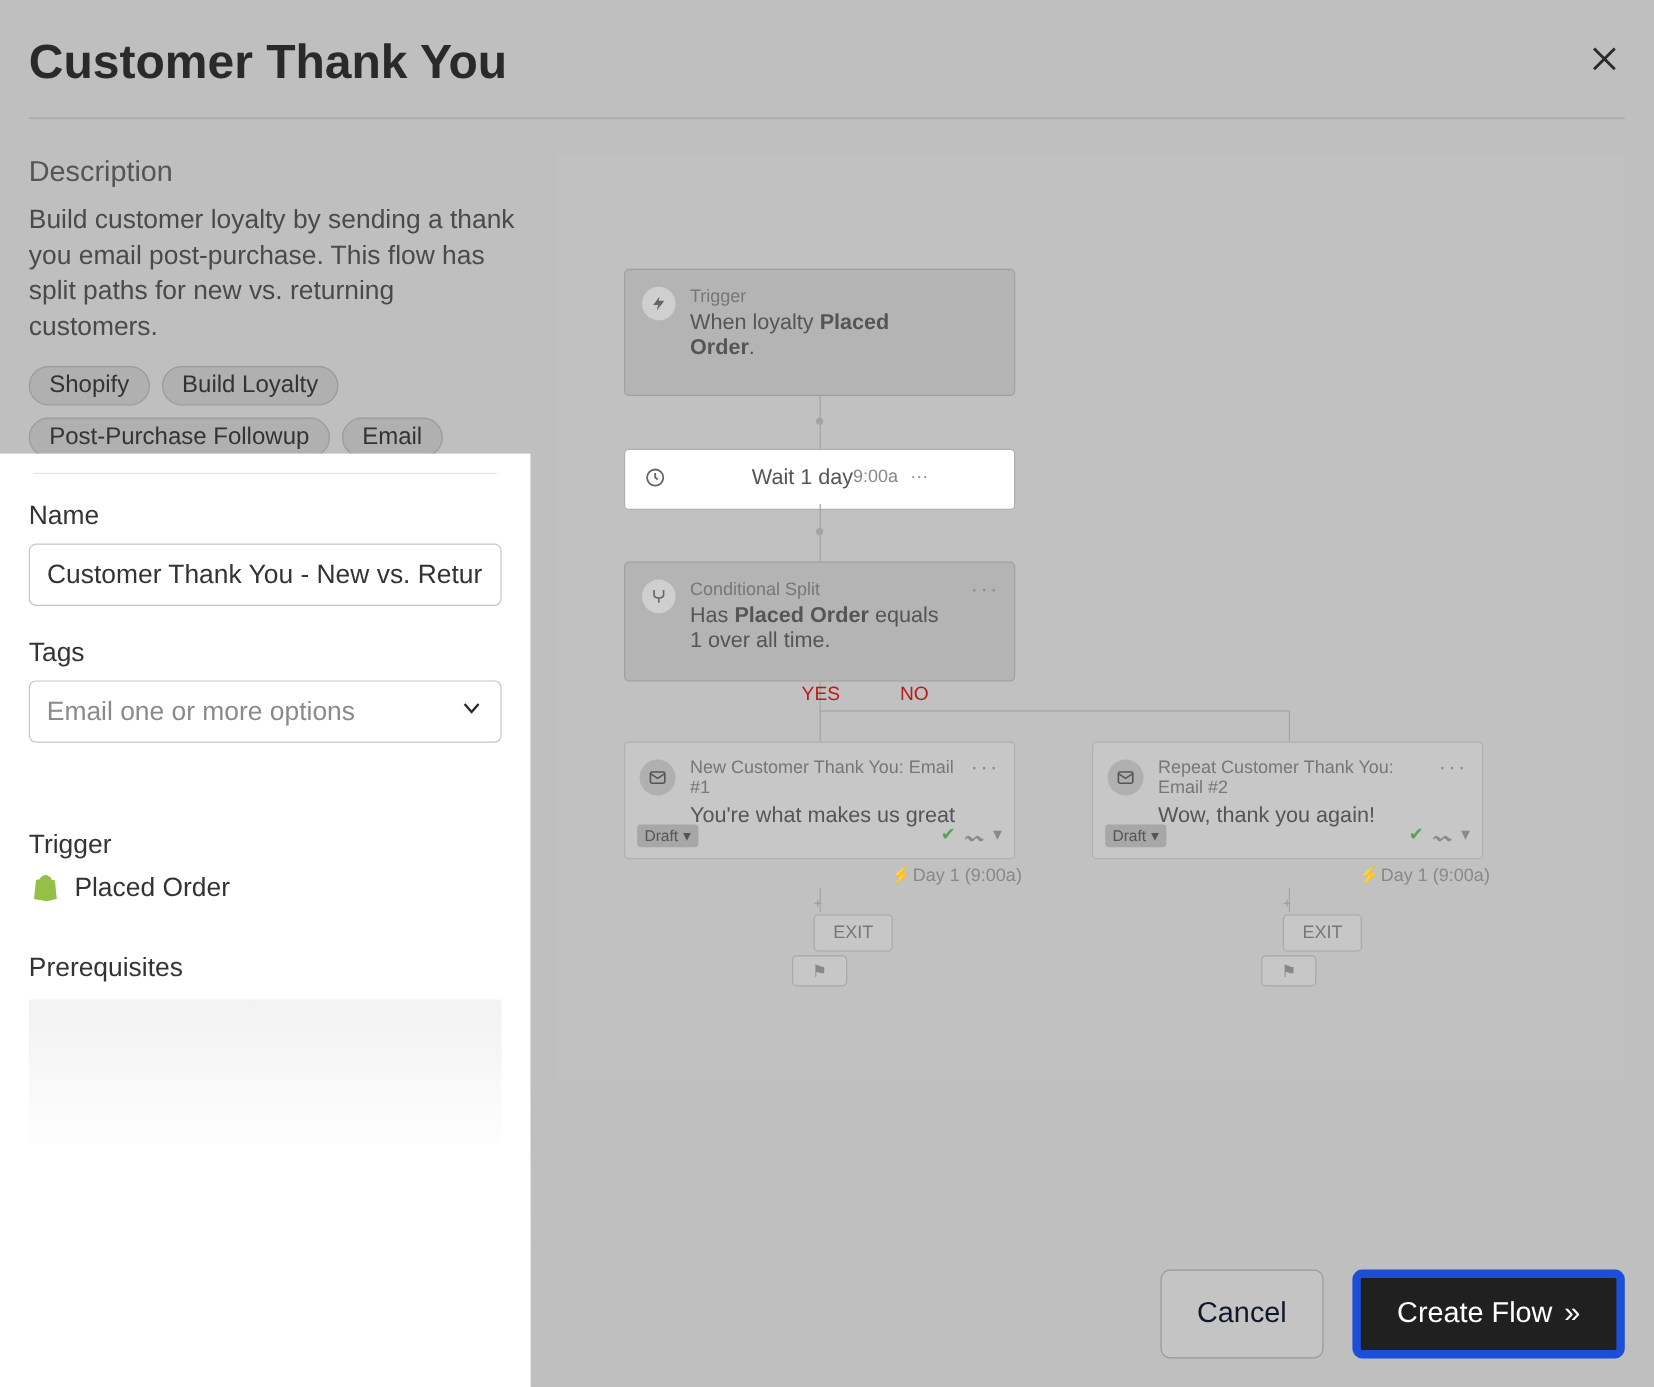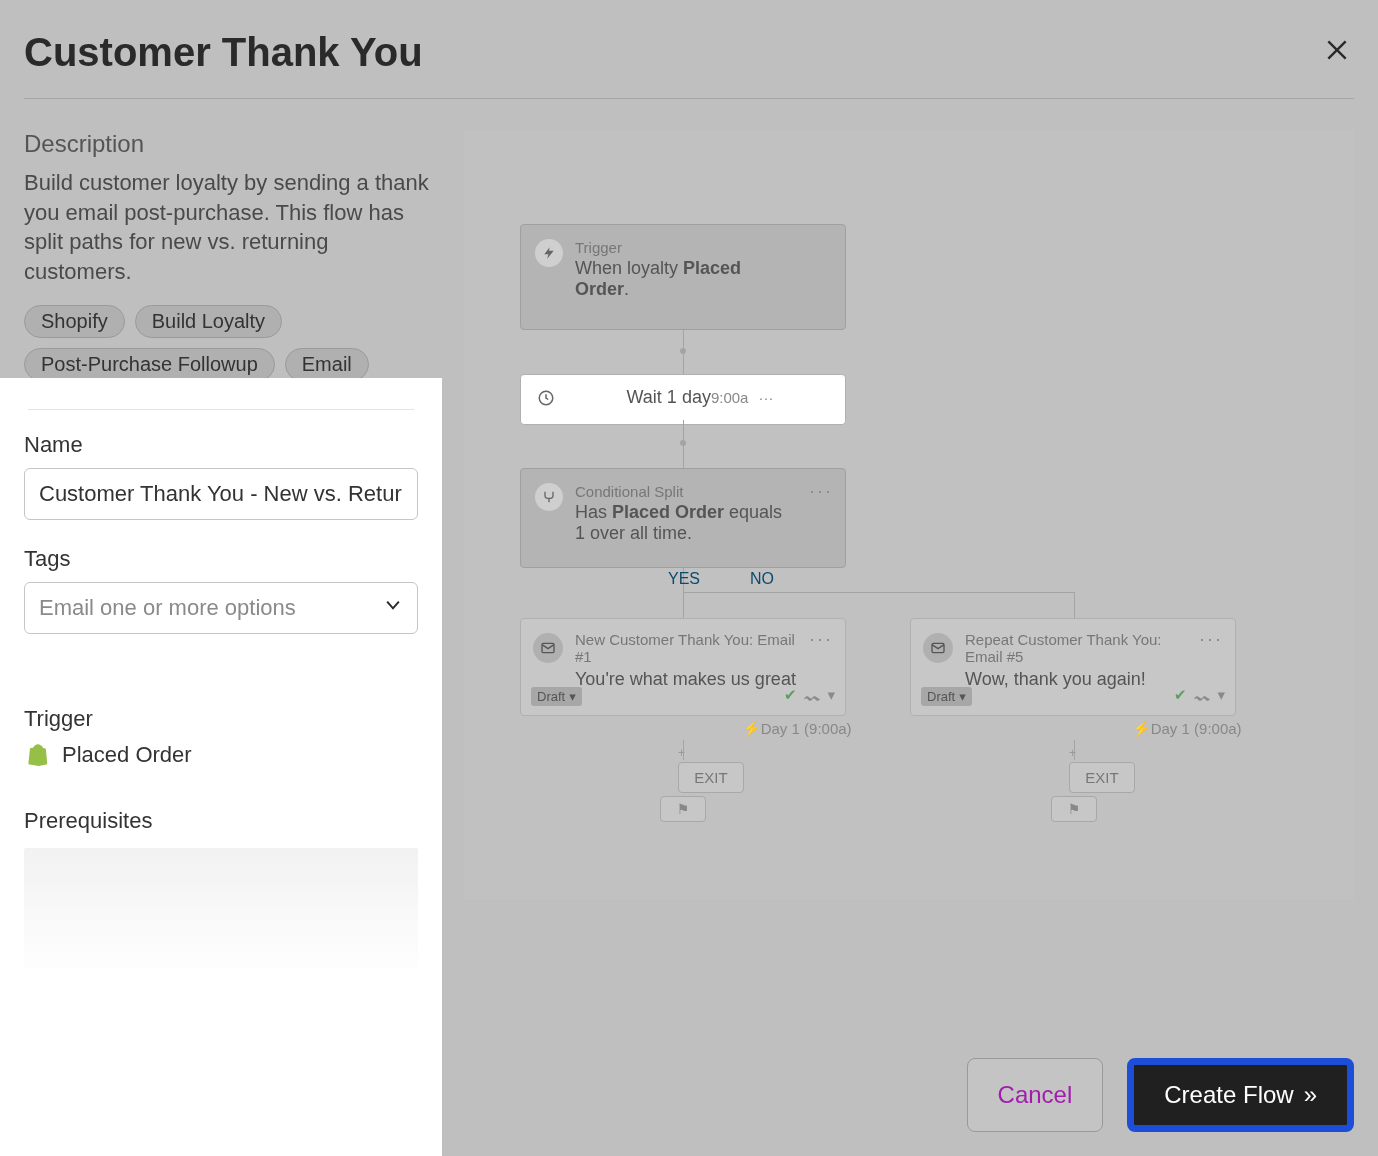--- a/index.html
+++ b/index.html
@@ -14,21 +14,21 @@
   .header-divider { position: absolute; left: 24px; right: 24px; top: 98px; border-top: 1px solid #a6a6a6; }
 
   
   .desc-section { position: absolute; left: 24px; top: 130px; width: 408px; }
   .desc-label { font-size: 24px; font-weight: 500; color: #555; margin-bottom: 10px; }
   .desc-body { font-size: 22px; color: #4a4a4a; line-height: 1.35; margin-bottom: 18px; }
   .tag-row { display: flex; flex-wrap: wrap; gap: 10px; }
   .tag-pill { background: #b0b0b0; border: 1px solid #9a9a9a; border-radius: 18px; padding: 4px 16px; font-size: 20px; color: #333; }
 
   
-  .white-panel { position: absolute; left: 0; top: 378px; width: 442px; height: 778px; background: #ffffff; padding: 17px 24px; }
+  .white-panel { position: absolute; left: 0; top: 378px; width: 442px; height: 778px; background: #ffffff; padding: 2px 24px; }
   .wp-divider { border-top: 1px solid #e3e3e3; margin: 14px 4px 22px 4px; }
   .field-label { font-size: 22px; color: #333; margin-bottom: 10px; }
   .text-input { width: 100%; border: 1px solid #c5c5c5; border-radius: 6px; padding: 12px 14px; font-size: 22px; color: #333; }
   .select-wrap { width: 100%; border: 1px solid #c5c5c5; border-radius: 6px; padding: 12px 14px; font-size: 22px; color: #8a8a8a; display: flex; justify-content: space-between; align-items: center; }
   .select-wrap .chev { color: #333; }
   .spacer { height: 36px; }
 
   .trigger-row { display: flex; align-items: center; gap: 12px; margin-top: 8px; }
   .shopify-icon { width: 26px; height: 26px; }
   .trigger-text { font-size: 22px; color: #333; }
@@ -53,34 +53,34 @@
   .email-node .title { font-size: 15px; color: #777; }
   .email-node .subject { font-size: 18px; color: #555; margin-top: 4px; }
   .email-node .actions { position: absolute; right: 12px; top: 10px; color: #888; font-size: 18px; letter-spacing: 2px; }
   .email-node .footbar { position: absolute; left: 10px; right: 10px; bottom: 8px; display: flex; justify-content: space-between; align-items: center; }
   .draft-badge { background: #a7a7a7; color: #555; font-size: 13px; padding: 2px 6px; border-radius: 3px; display: inline-flex; align-items: center; gap: 4px; }
   .foot-icons { display: flex; gap: 8px; color: #8a8a8a; font-size: 15px; }
   .foot-icons .green { color: #5aa05a; }
 
   .day-label { position: absolute; font-size: 15px; color: #888; }
 
-  .branch-label { position: absolute; font-size: 16px; color: #0c4a6e; }
+  .branch-label { position: absolute; font-size: 16px; color: #b91c1c; }
   .exit-pill { position: absolute; width: 66px; padding: 6px 0; text-align: center; border: 1px solid #a8a8a8; border-radius: 4px; font-size: 15px; color: #777; background: #c7c7c7; margin-left: 28px; }
   .route-pill { position: absolute; width: 46px; padding: 4px 0; text-align: center; border: 1px solid #a8a8a8; border-radius: 4px; color: #888; background: #c7c7c7; font-size: 14px; }
 
   
   .vline { position: absolute; width: 1px; background: #a4a4a4; }
   .hline { position: absolute; height: 1px; background: #a4a4a4; }
   .dot { position: absolute; width: 6px; height: 6px; border-radius: 50%; background: #a4a4a4; margin-left: -3px; }
   .plus { position: absolute; width: 10px; height: 10px; color: #999; font-size: 12px; margin-left: -5px; }
 
   
   .footer { position: absolute; right: 24px; bottom: 24px; display: flex; gap: 24px; }
   .btn { font-size: 24px; border-radius: 8px; padding: 16px 30px; cursor: pointer; }
-  .btn-secondary { background: #c4c4c4; border: 1px solid #999; color: #a21caf; text-align: right; }
+  .btn-secondary { background: #c4c4c4; border: 1px solid #999; color: #0f172a; text-align: right; }
   .btn-primary { background: #202020; border: 7px solid #1d4ed8; color: #fff; display: inline-flex; align-items: center; gap: 10px; }
 
   
   .bottom-fade { position: absolute; left: 0; bottom: 0; width: 442px; height: 280px; background: linear-gradient(rgba(255,255,255,0), #ffffff 60%); pointer-events: none; }
 </style>
 </head>
 <body>
 
 <div class="page">
 
@@ -226,21 +226,21 @@
       <span>⚡</span><span>Day 1 (9:00a)</span>
     </div>
 
     <div class="email-node" style="left:446px; top:488px; width:326px; height:98px;">
       <div class="circle">
         <svg width="16" height="16" viewBox="0 0 24 24" fill="none" stroke="#555" stroke-width="2">
             <rect x="3" y="5" width="18" height="14" rx="2"></rect>
             <path d="M3 7 L12 13 L21 7"></path>
           </svg>
       </div>
-      <div class="title">Repeat Customer Thank You: Email #5</div>
+      <div class="title">Repeat Customer Thank You: Email #2</div>
       <div class="subject">Wow, thank you again!</div>
       <div class="actions">···</div>
       <div class="footbar">
         <span class="draft-badge">
             <span>Draft</span>
             <span>▾</span>
           </span>
         <span class="foot-icons">
           <span class="green">✔</span>
           <span>〰</span>

